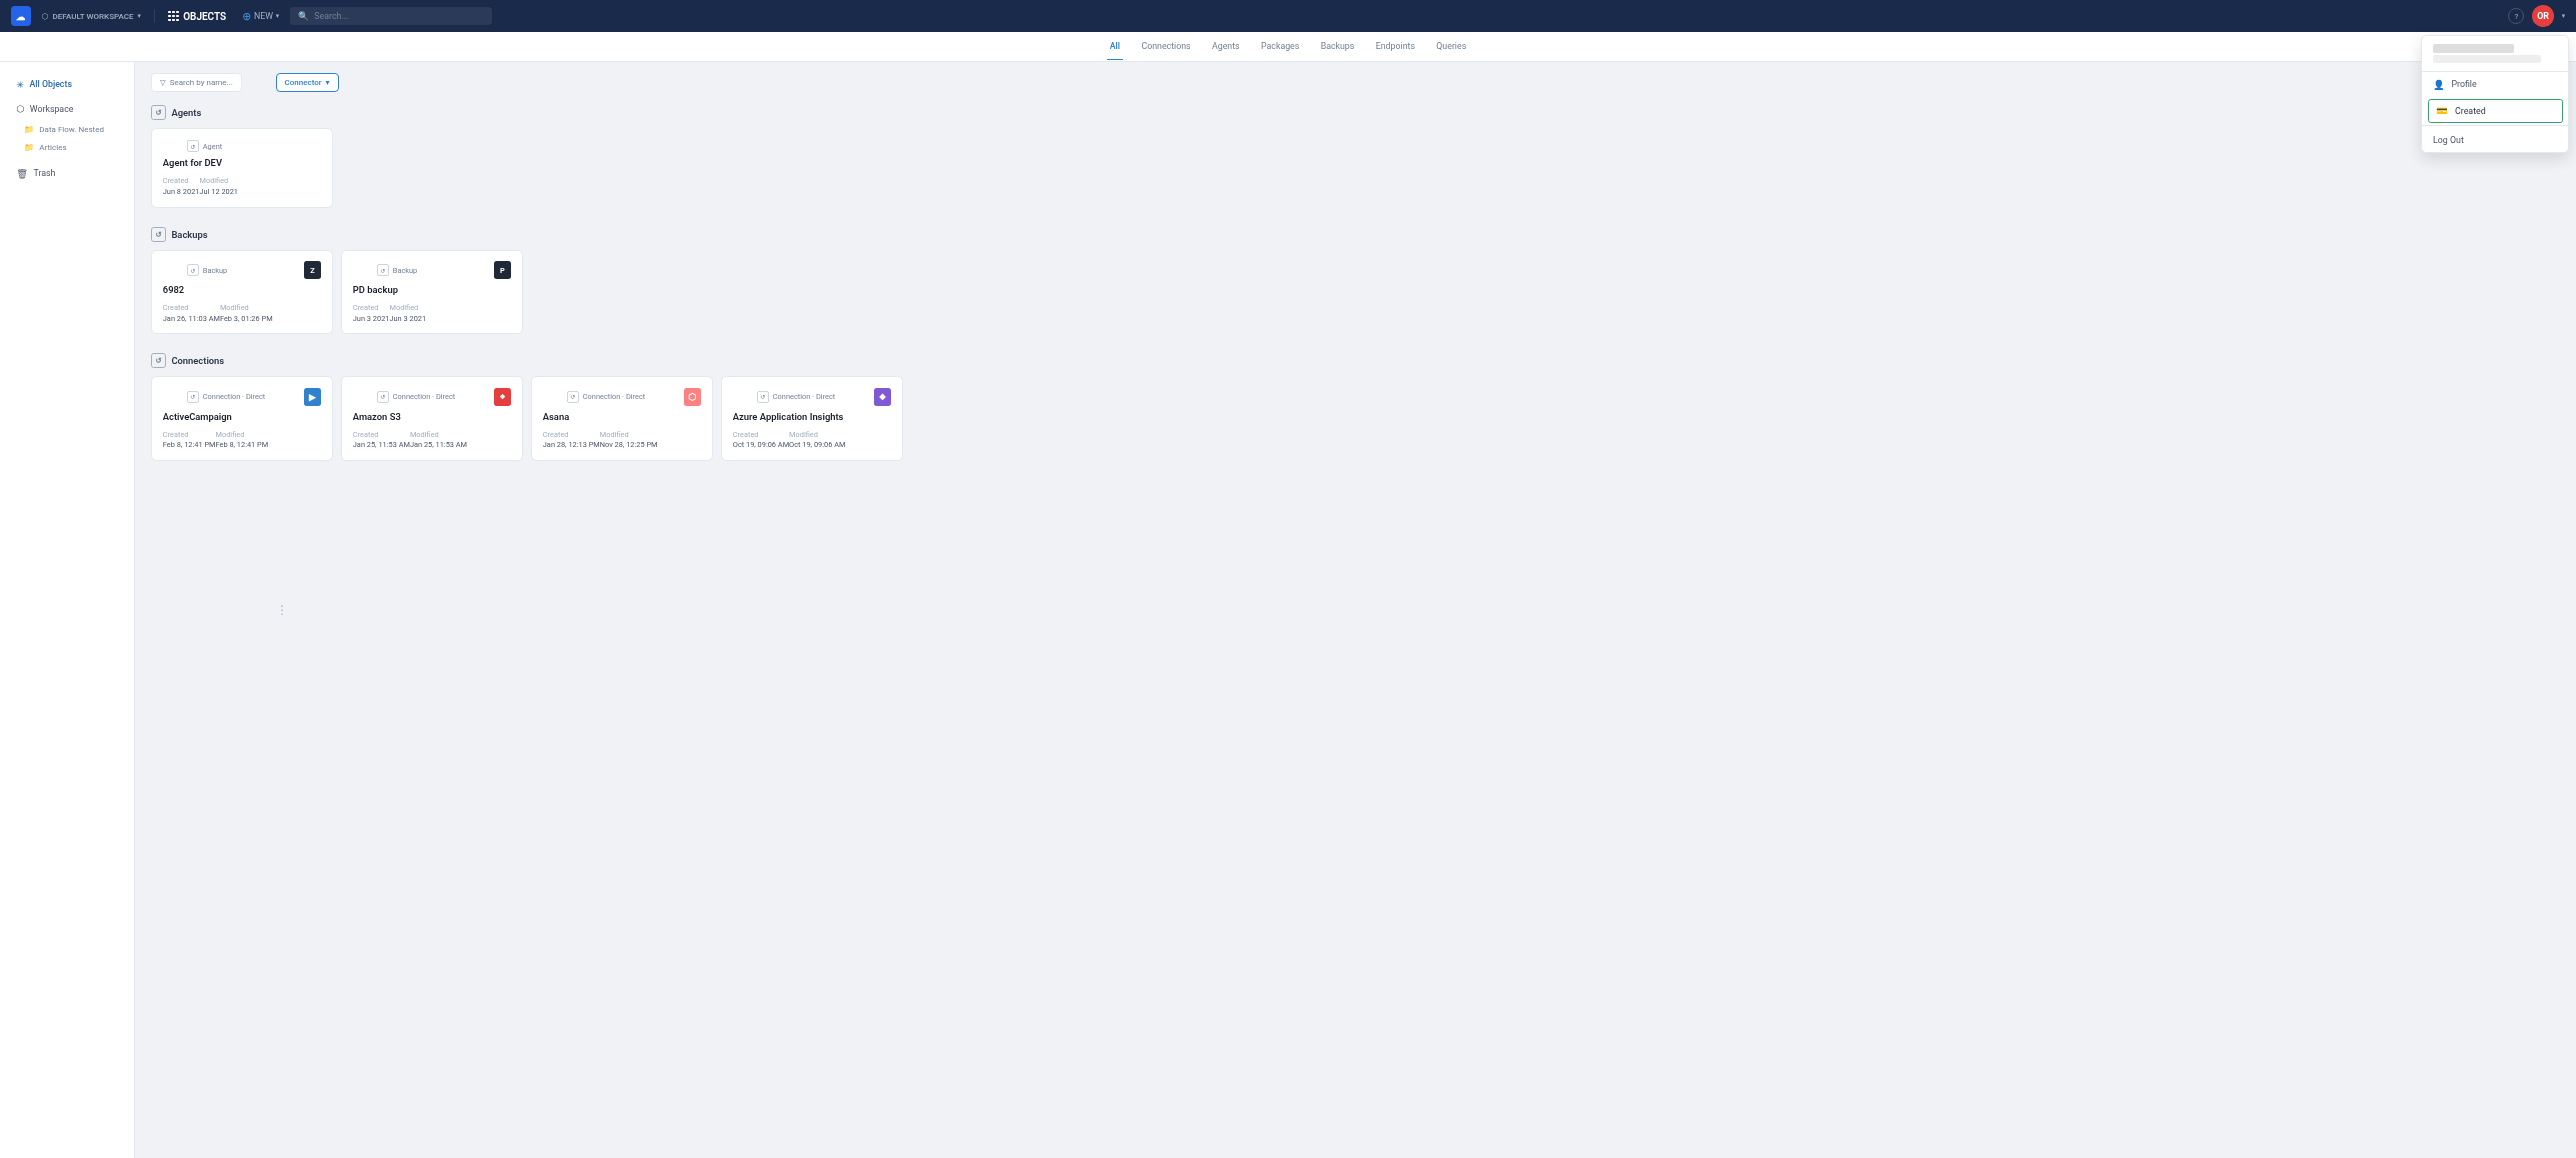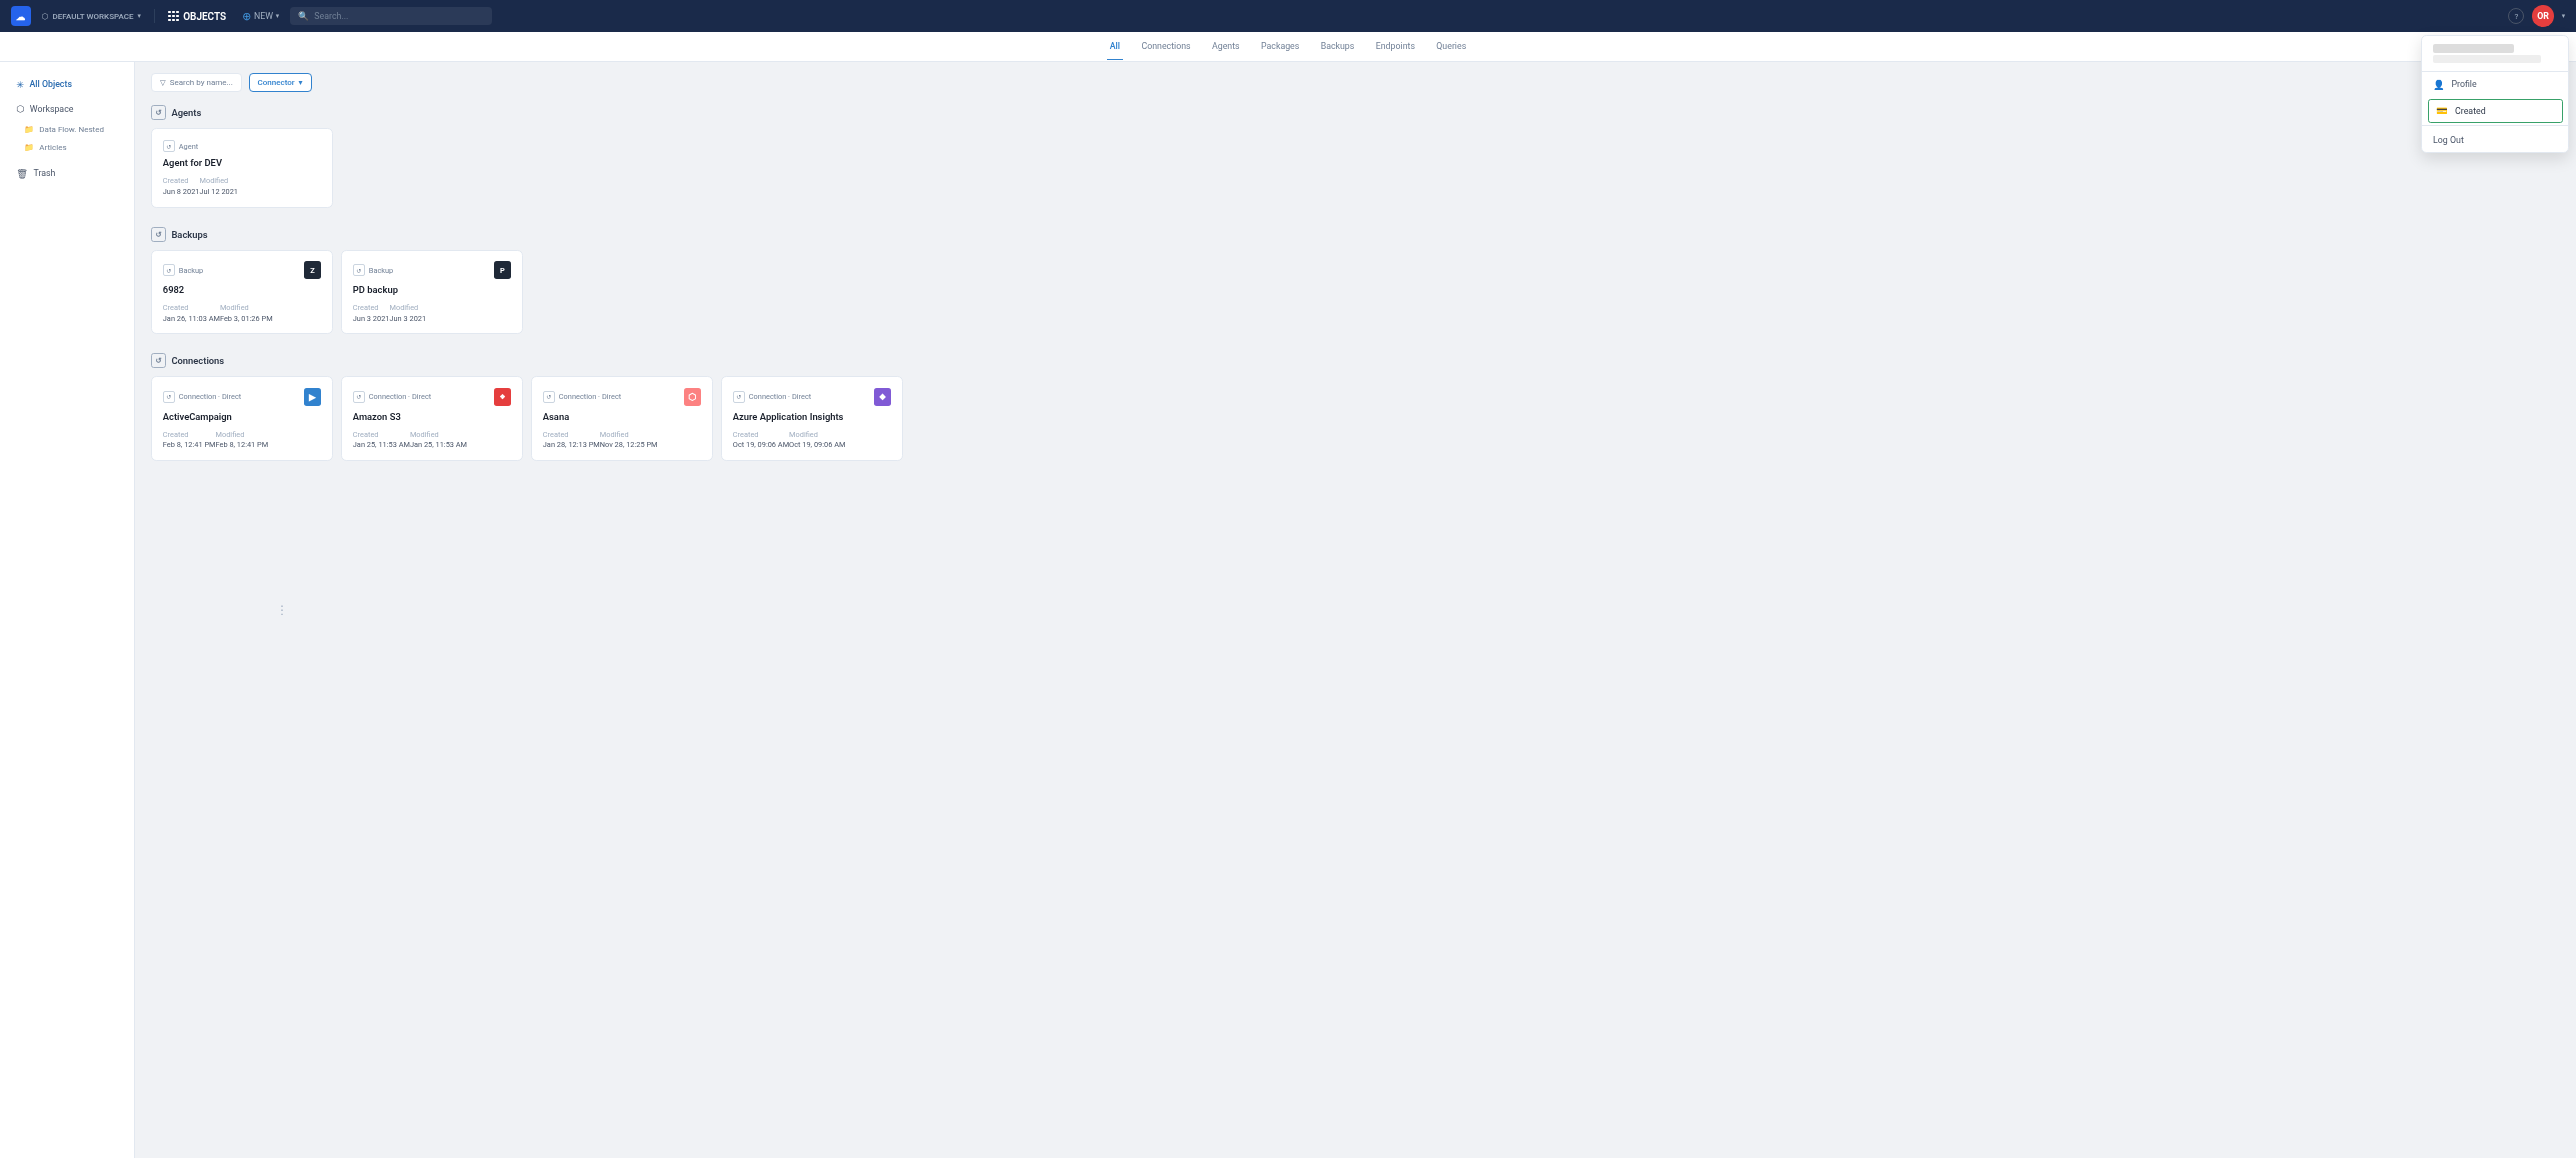--- a/index.html
+++ b/index.html
@@ -133,21 +133,21 @@
     .filter-by-name {
       display: flex; align-items: center; gap: 4px;
       padding: 4px 8px; border: 0.7px solid #e2e8f0;
       border-radius: 4px; background: white; cursor: pointer;
       font-size: 8px; color: #718096;
     }
     .filter-connector {
       display: flex; align-items: center; gap: 4px;
       padding: 4px 8px; border: 0.7px solid #3182ce;
       border-radius: 4px; background: white; cursor: pointer;
-      font-size: 8px; color: #3182ce; font-weight: 500;
+      font-size: 8px; color: #3182ce; font-weight: 500; margin-left: 27px;
     }
 
     
     .section-title {
       display: flex; align-items: center; gap: 5.4px;
       font-size: 9.4px; font-weight: 600; color: #2d3748;
       margin-bottom: 8px;
     }
     .section-icon {
       width: 15px; height: 15px; border-radius: 2.7px;
@@ -163,20 +163,21 @@
     }
     .card {
       background: white; border: 0.7px solid #e2e8f0;
       border-radius: 5.4px; padding: 10.8px;
       width: 182px; cursor: pointer;
       transition: box-shadow 0.2s;
     }
     .card-header {
       display: flex; align-items: center; justify-content: space-between;
       margin-bottom: 4px;
+      margin-left: 24px;
     }
     .card-type {
       display: flex; align-items: center; gap: 4px;
       font-size: 7.4px; color: #718096;
     }
     .card-type-icon {
       width: 12px; height: 12px; border-radius: 2px;
       border: 0.7px solid #cbd5e0;
       display: flex; align-items: center; justify-content: center;
       font-size: 6px; color: #718096;

